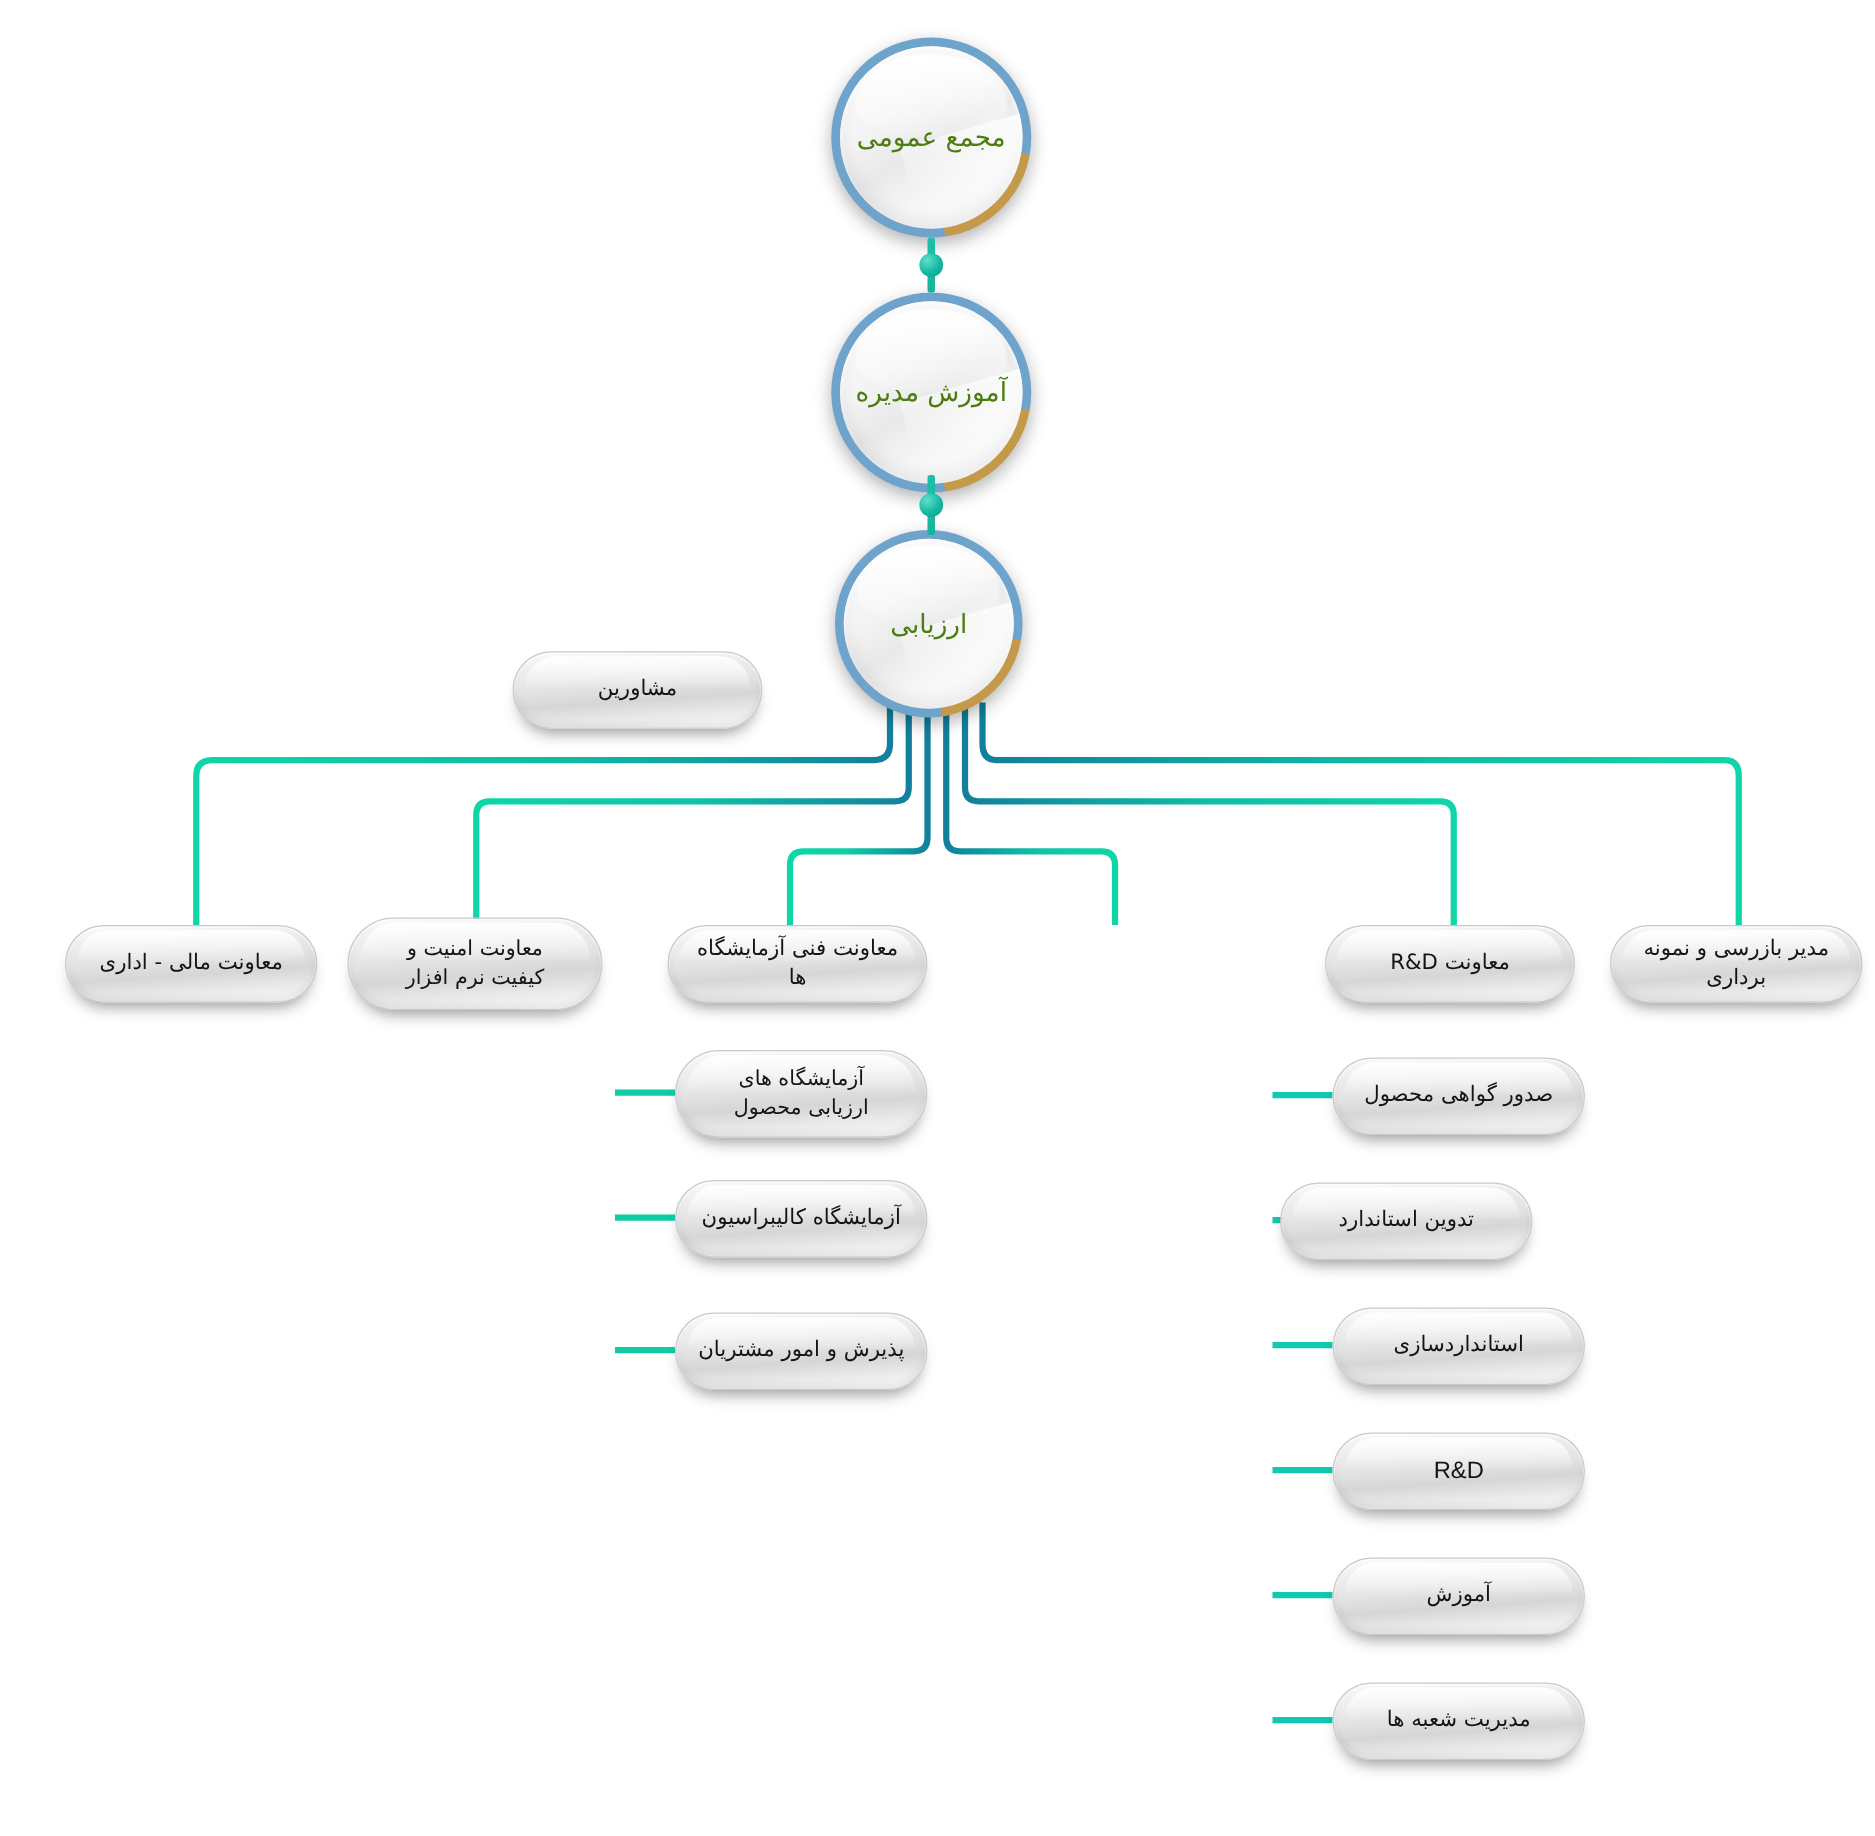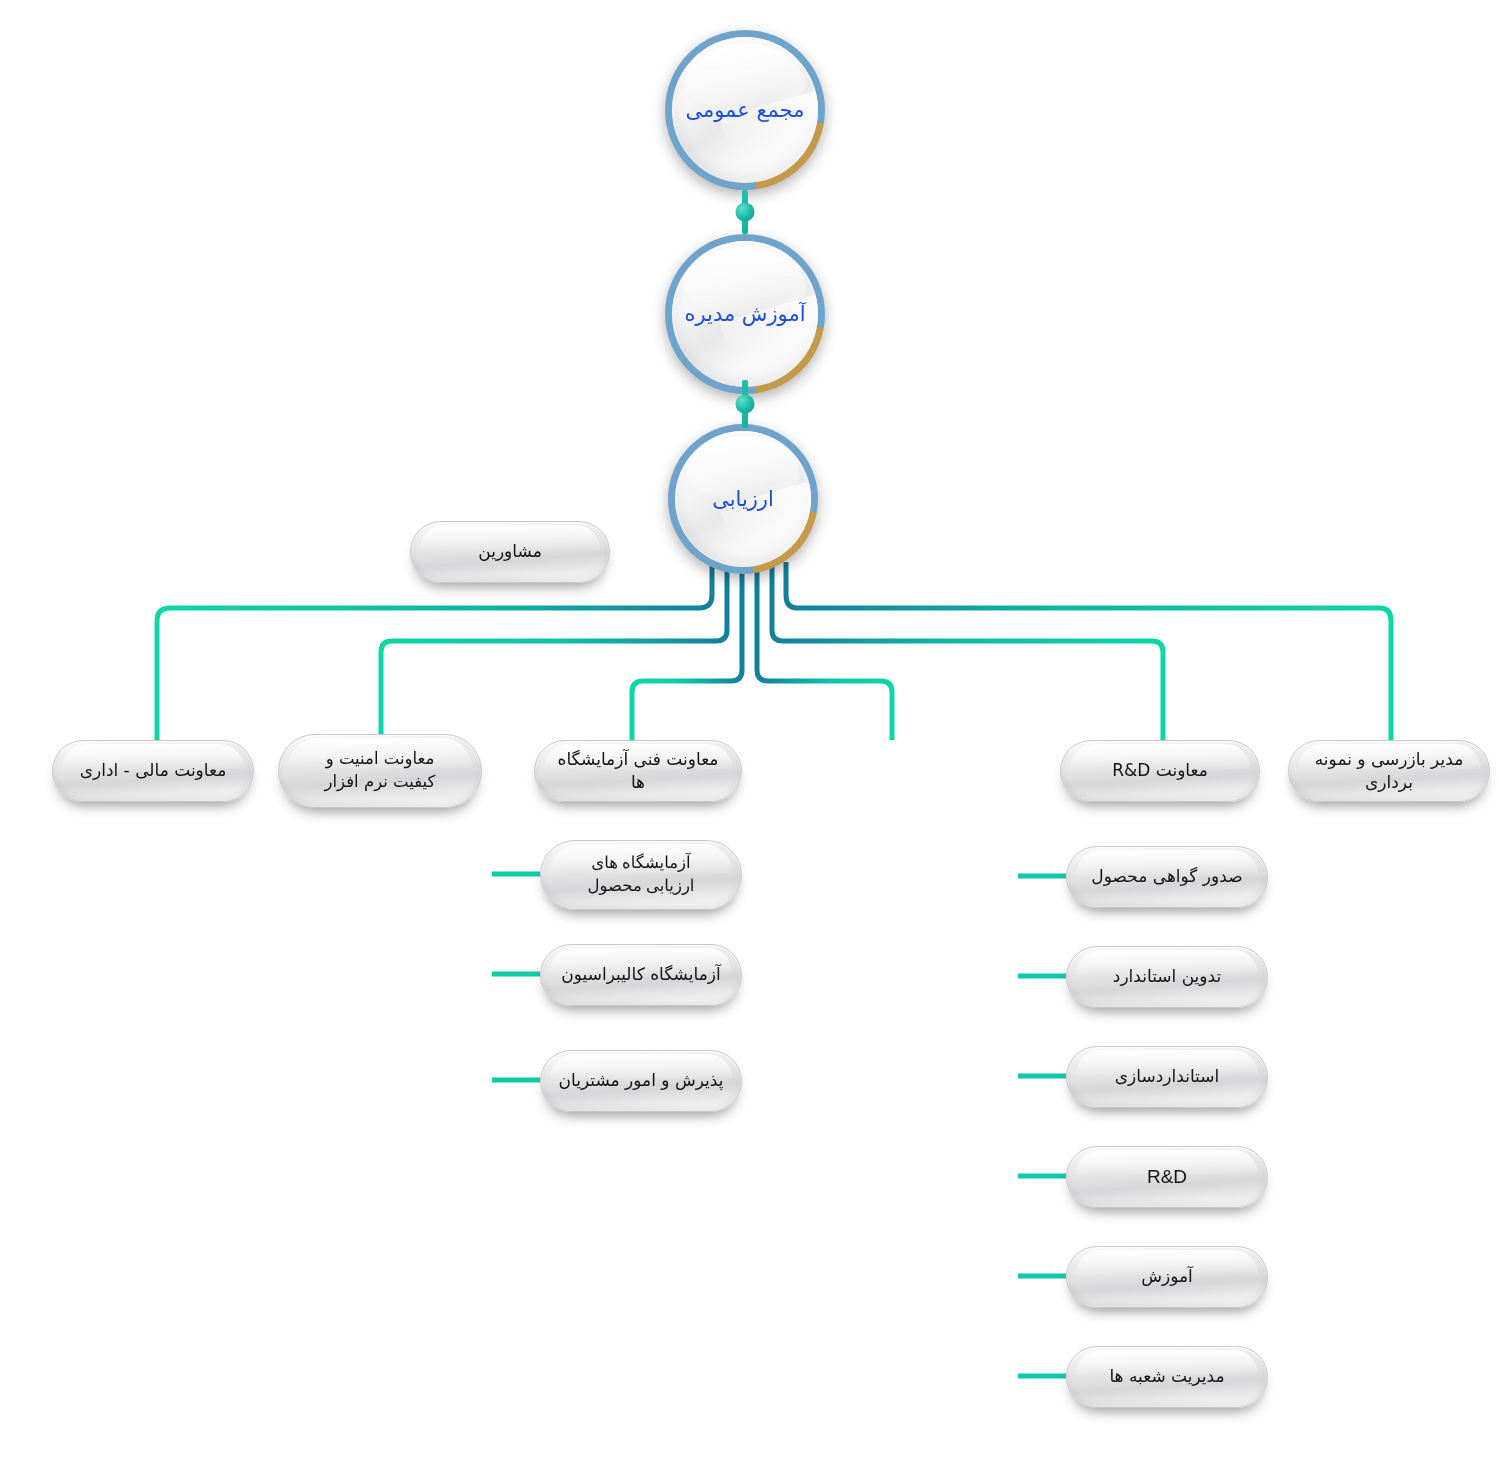--- a/index.html
+++ b/index.html
@@ -62,21 +62,21 @@
     position:absolute;
     right:-18%;bottom:-6%;
     width:78%;height:62%;
     background:linear-gradient(200deg,rgba(255,255,255,.85),rgba(255,255,255,0) 62%);
     transform:rotate(-16deg);
   }
   .circle-label{
     position:relative;
     z-index:3;
     font-size:21px;
-    color:#1d4ed8;
+    color:#4d7c0f;
     text-align:center;
     line-height:1.25;
     letter-spacing:0;
     padding:0 18px;
   }
 
   
   .pill{
     position:absolute;
     box-sizing:border-box;
@@ -284,38 +284,38 @@
 
 
   <div class="pill" style="left:1060px;top:740px;width:200px;height:62px;">
     <div class="pill-label">معاونت R&amp;D</div>
   </div>
 
   <div class="pill" style="left:1288px;top:740px;width:202px;height:62px;">
     <div class="pill-label">مدیر بازرسی و نمونه برداری</div>
   </div>
 
-  <div class="pill two-line" style="left:540px;top:840px;width:202px;height:70px;font-family:Liberation Serif, serif;">
+  <div class="pill two-line" style="left:540px;top:840px;width:202px;height:70px;">
     <div class="pill-label">آزمایشگاه های
 ارزیابی محصول</div>
   </div>
 
   <div class="pill" style="left:540px;top:944px;width:202px;height:62px;">
     <div class="pill-label">آزمایشگاه کالیبراسیون</div>
   </div>
 
   <div class="pill" style="left:540px;top:1050px;width:202px;height:62px;align-items:center;">
     <div class="pill-label">پذیرش و امور مشتریان</div>
   </div>
 
   <div class="pill" style="left:1066px;top:846px;width:202px;height:62px;">
     <div class="pill-label">صدور گواهی محصول</div>
   </div>
 
-  <div class="pill" style="left:1066px;top:946px;width:202px;height:62px;justify-content:center;">
+  <div class="pill" style="left:1024px;top:946px;width:202px;height:62px;justify-content:center;">
     <div class="pill-label">تدوین استاندارد</div>
   </div>
 
   <div class="pill" style="left:1066px;top:1046px;width:202px;height:62px;">
     <div class="pill-label">استانداردسازی</div>
   </div>
 
   <div class="pill" style="left:1066px;top:1146px;width:202px;height:62px;">
     <div class="pill-label ltr">R&amp;D</div>
   </div>

